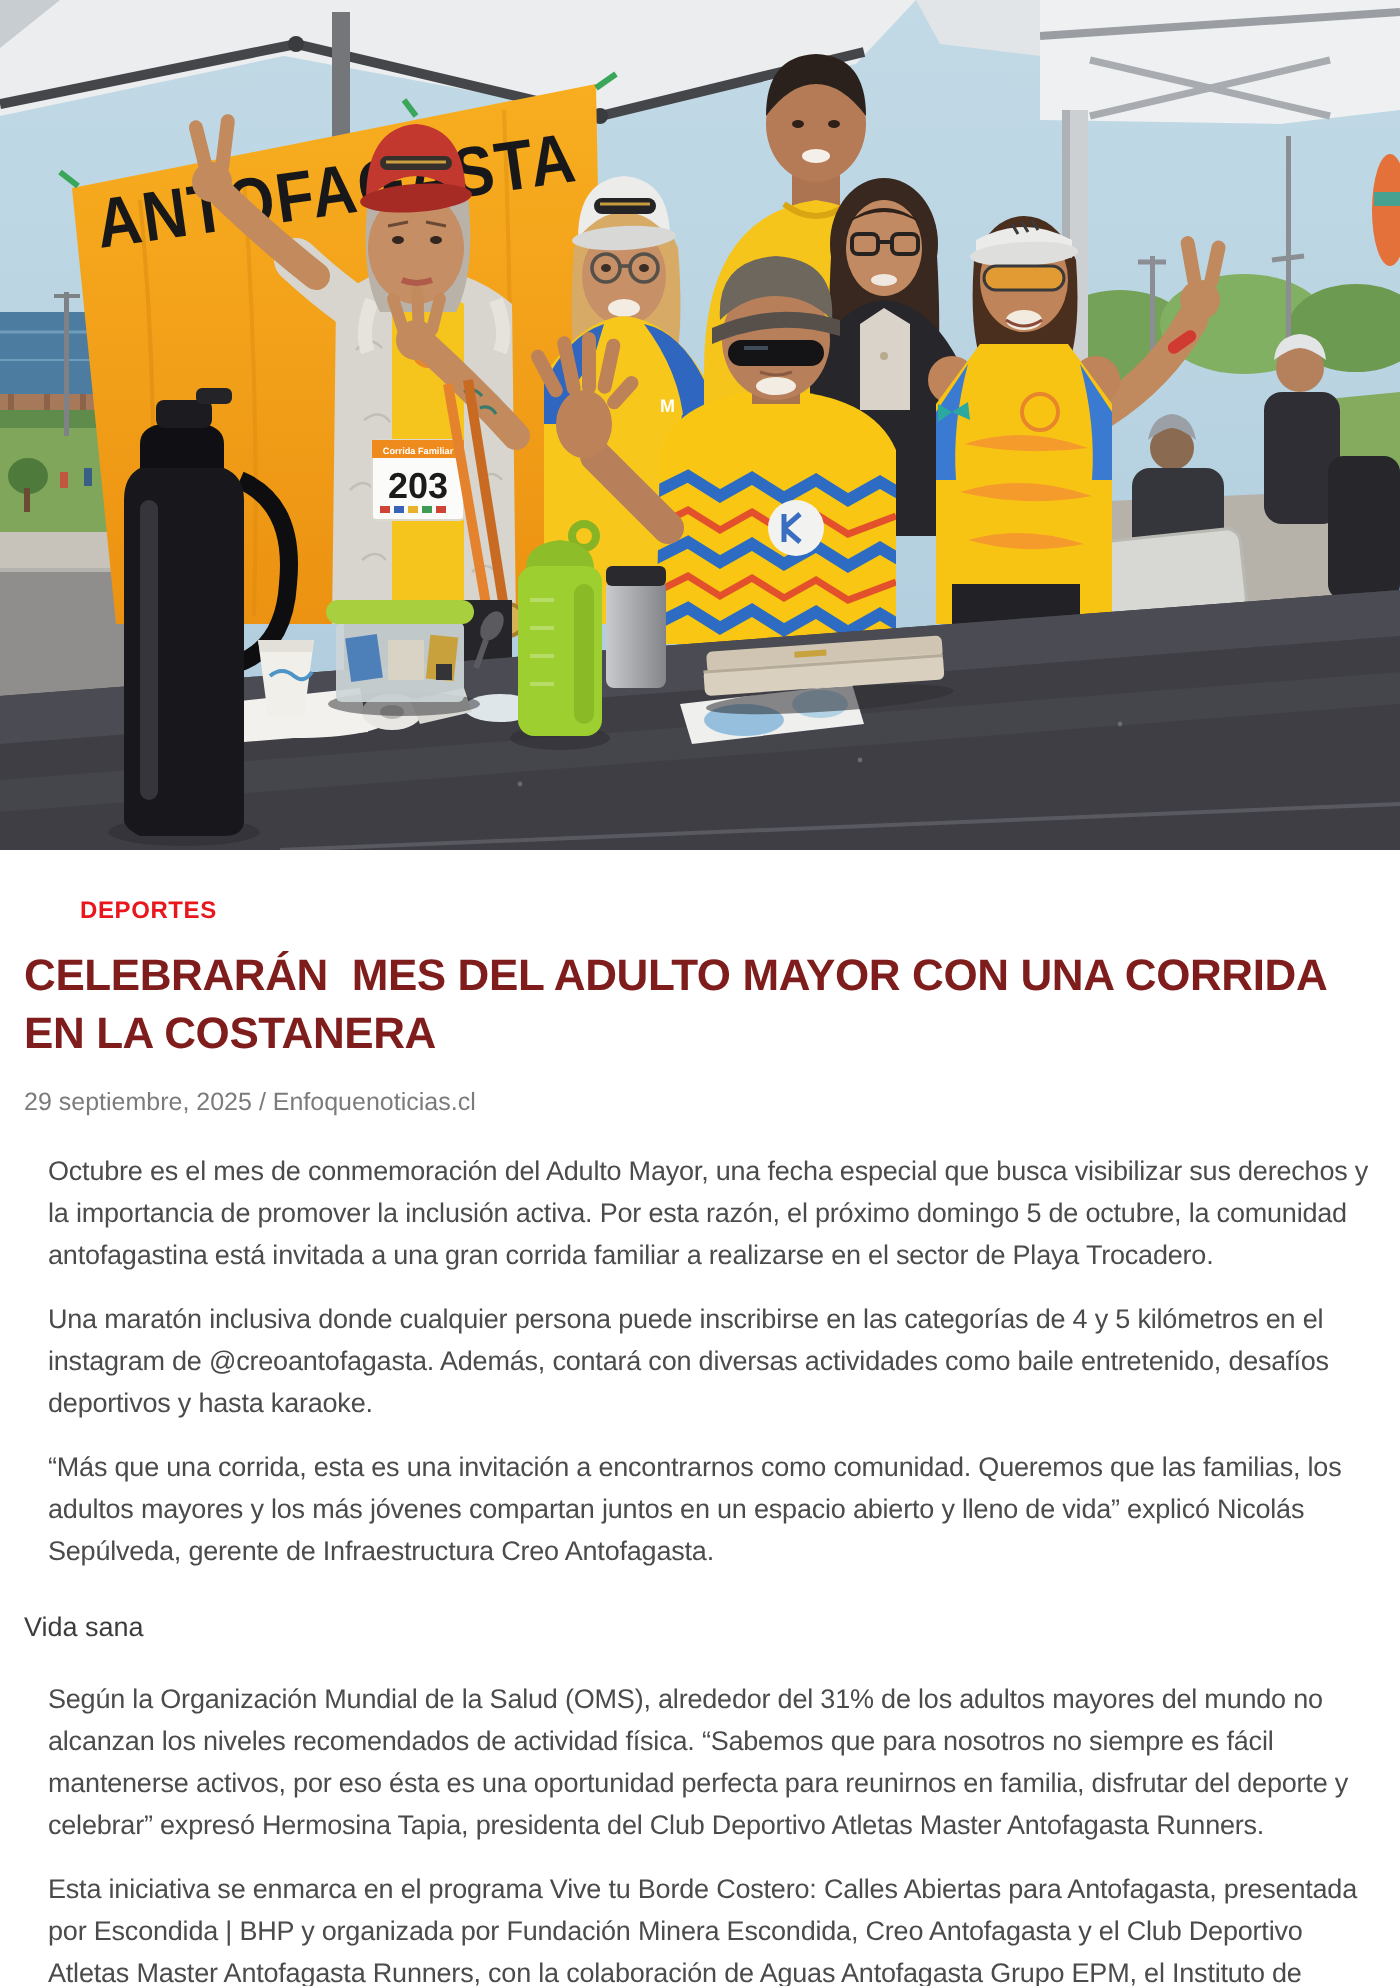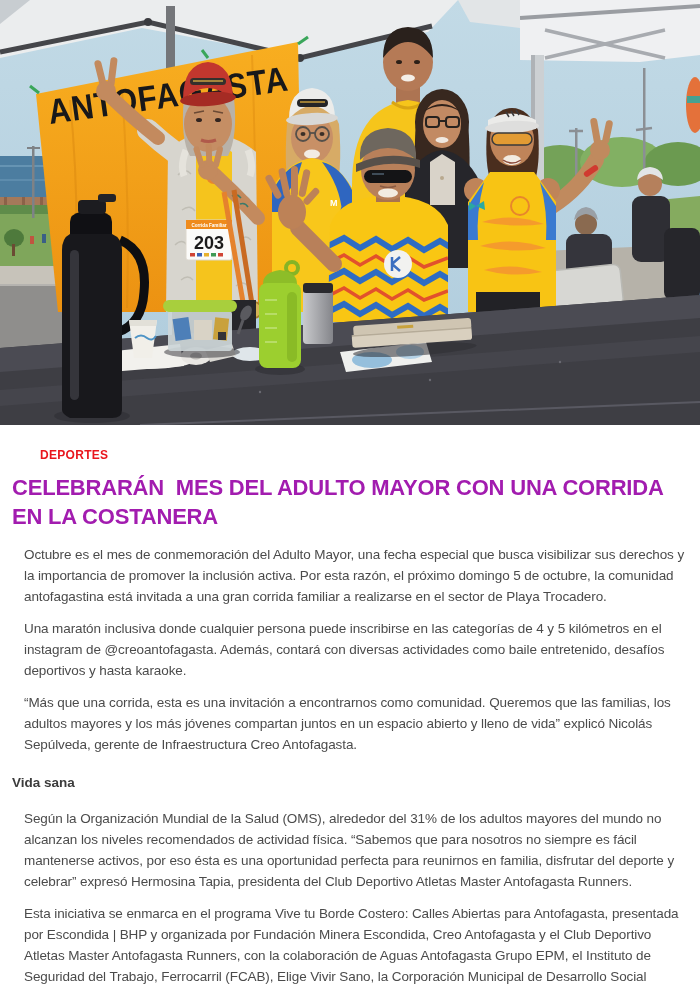--- a/index.html
+++ b/index.html
@@ -3,26 +3,26 @@
 <meta charset="utf-8">
 <style>
   * { box-sizing: border-box; }
   html,body { margin:0; padding:0; background:#ffffff; }
   body { font-family:"Liberation Sans", sans-serif; color:#4b4b4b; width:700px; }
   .page { width:700px; background:#fff; }
   .hero { margin:0; width:700px; height:425px; overflow:hidden; display:block; }
   .hero svg { display:block; }
   .article { padding:23px 12px 14px 12px; }
   .category { font-size:12px; font-weight:bold; color:#e9161d; letter-spacing:.3px; margin:0; cursor:pointer;padding-left:28px; }
-  .title { font-size:22px; font-weight:700; color:#a21caf; line-height:1.3; letter-spacing:-.2px;
+  .title { font-size:22px; font-weight:700; color:#7f1d1d; line-height:1.3; letter-spacing:-.2px;
            margin:12px 0 13px 0; white-space:pre-wrap; }
   .meta { font-size:12.5px; color:#7b7b7b; margin:0 0 17px 0; }
   .meta .src { color:#7b7b7b; text-decoration:none; cursor:pointer; }
   .article p { font-size:13.5px; line-height:21px; letter-spacing:-.1px; color:#4b4b4b; margin:0 0 11px 12px; }
-  .subheading { font-size:13.5px; line-height:21px; font-weight:700; color:#3c3c3c; margin:17px 0 15px 0; }
+  .subheading { font-size:13.5px; line-height:21px; font-weight:400; color:#3c3c3c; margin:17px 0 15px 0; }
 </style>
 </head>
 <body>
 
 <div class="page">
 
   <figure class="hero">
   <svg width="700" height="425" viewBox="0 0 700 425" xmlns="http://www.w3.org/2000/svg" role="img">
     <defs>
       <linearGradient id="sky" x1="0" y1="0" x2="0" y2="1">
@@ -344,20 +344,21 @@
         <line x1="352" y1="332" x2="472" y2="332" stroke="#b5ab98" stroke-width="1.5"></line>
         <rect x="398" y="325" width="16" height="3" fill="#c8a23c"></rect>
       </g>
     </g>
   </svg>
   </figure>
 
   <main class="article">
     <div class="category">DEPORTES</div>
     <h1 class="title">CELEBRARÁN  MES DEL ADULTO MAYOR CON UNA CORRIDA EN LA COSTANERA</h1>
+    <div class="meta"><span>29 septiembre, 2025</span><span> / </span><span class="src">Enfoquenoticias.cl</span></div>
     <p>Octubre es el mes de conmemoración del Adulto Mayor, una fecha especial que busca visibilizar sus derechos y la importancia de promover la inclusión activa. Por esta razón, el próximo domingo 5 de octubre, la comunidad antofagastina está invitada a una gran corrida familiar a realizarse en el sector de Playa Trocadero.</p>
     <p>Una maratón inclusiva donde cualquier persona puede inscribirse en las categorías de 4 y 5 kilómetros en el instagram de @creoantofagasta. Además, contará con diversas actividades como baile entretenido, desafíos deportivos y hasta karaoke.</p>
     <p>“Más que una corrida, esta es una invitación a encontrarnos como comunidad. Queremos que las familias, los adultos mayores y los más jóvenes compartan juntos en un espacio abierto y lleno de vida” explicó Nicolás Sepúlveda, gerente de Infraestructura Creo Antofagasta.</p>
     <h2 class="subheading">Vida sana</h2>
     <p>Según la Organización Mundial de la Salud (OMS), alrededor del 31% de los adultos mayores del mundo no alcanzan los niveles recomendados de actividad física. “Sabemos que para nosotros no siempre es fácil mantenerse activos, por eso ésta es una oportunidad perfecta para reunirnos en familia, disfrutar del deporte y celebrar” expresó Hermosina Tapia, presidenta del Club Deportivo Atletas Master Antofagasta Runners.</p>
     <p>Esta iniciativa se enmarca en el programa Vive tu Borde Costero: Calles Abiertas para Antofagasta, presentada por Escondida | BHP y organizada por Fundación Minera Escondida, Creo Antofagasta y el Club Deportivo Atletas Master Antofagasta Runners, con la colaboración de Aguas Antofagasta Grupo EPM, el Instituto de Seguridad del Trabajo, Ferrocarril (FCAB), Elige Vivir Sano, la Corporación Municipal de Desarrollo Social (CMDR) y AIEP.</p>
   </main>
 
 </div>
 

